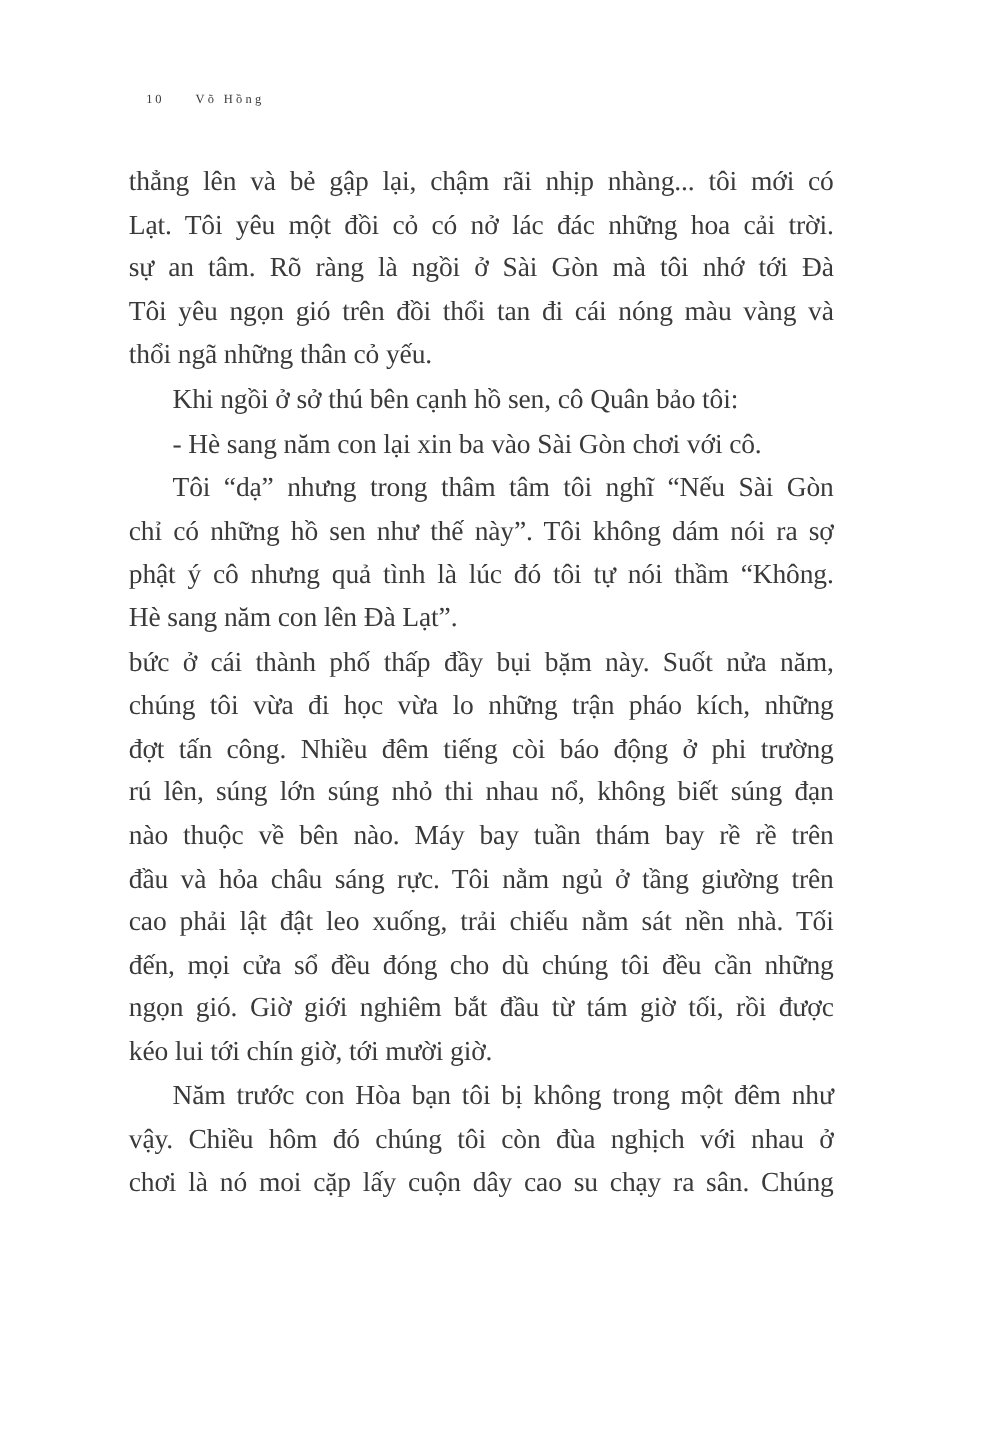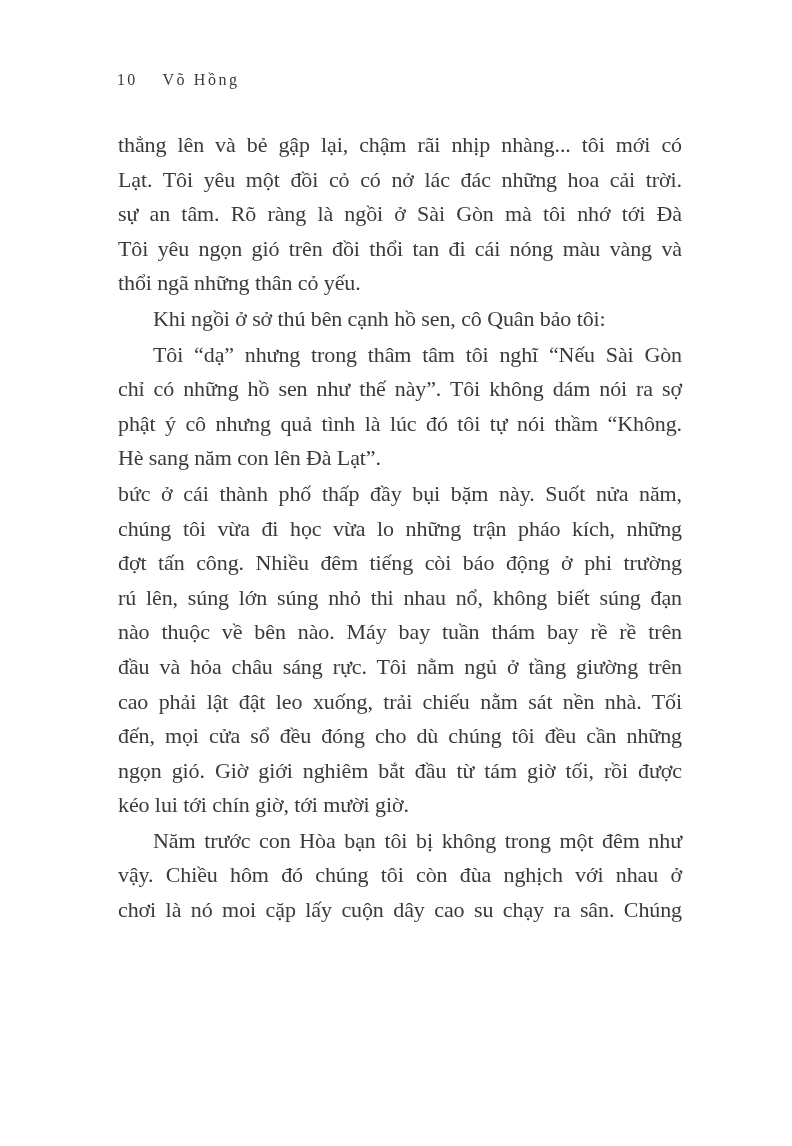--- a/index.html
+++ b/index.html
@@ -13,32 +13,32 @@
     position: relative;
     width: 792px;
     height: 1146px;
     background: var(--bg, #ffffff);
     overflow: hidden;
   }
   .page-header {
     position: absolute;
     top: 70px;
     left: 117px;
-    font-size: 16px;
+    font-size: 10px;
     line-height: 20px;
     color: var(--text, #3a3a3a);
     letter-spacing: 2.2px;
     white-space: nowrap;
   }
   .page-number { margin-right: 25px; }
   .author-name { letter-spacing: 2.6px; }
   .page-body {
     position: absolute;
     top: 128px;
-    left: 118px;
+    left: 103px;
     width: 564px;
     font-size: 22px;
     line-height: 34.6px;
     color: var(--text, #3a3a3a);
     letter-spacing: -0.1px;
   }
   .paragraph + .paragraph { margin-top: 1px; }
   .line {
     text-align: justify;
     text-align-last: left;
@@ -58,20 +58,23 @@
         <div class="line fill">thẳng lên và bẻ gập lại, chậm rãi nhịp nhàng... tôi mới có</div>
         <div class="line fill">Lạt. Tôi yêu một đồi cỏ có nở lác đác những hoa cải trời.</div>
         <div class="line fill">sự an tâm. Rõ ràng là ngồi ở Sài Gòn mà tôi nhớ tới Đà</div>
         <div class="line fill">Tôi yêu ngọn gió trên đồi thổi tan đi cái nóng màu vàng và</div>
         <div class="line">thổi ngã những thân cỏ yếu.</div>
       </div>
       <div class="paragraph">
         <div class="line indent">Khi ngồi ở sở thú bên cạnh hồ sen, cô Quân bảo tôi:</div>
       </div>
       <div class="paragraph">
+        <div class="line indent">- Hè sang năm con lại xin ba vào Sài Gòn chơi với cô.</div>
+      </div>
+      <div class="paragraph">
         <div class="line fill indent">Tôi “dạ” nhưng trong thâm tâm tôi nghĩ “Nếu Sài Gòn</div>
         <div class="line fill">chỉ có những hồ sen như thế này”. Tôi không dám nói ra sợ</div>
         <div class="line fill">phật ý cô nhưng quả tình là lúc đó tôi tự nói thầm “Không.</div>
         <div class="line">Hè sang năm con lên Đà Lạt”.</div>
       </div>
       <div class="paragraph">
         <div class="line fill">bức ở cái thành phố thấp đầy bụi bặm này. Suốt nửa năm,</div>
         <div class="line fill">chúng tôi vừa đi học vừa lo những trận pháo kích, những</div>
         <div class="line fill">đợt tấn công. Nhiều đêm tiếng còi báo động ở phi trường</div>
         <div class="line fill">rú lên, súng lớn súng nhỏ thi nhau nổ, không biết súng đạn</div>

